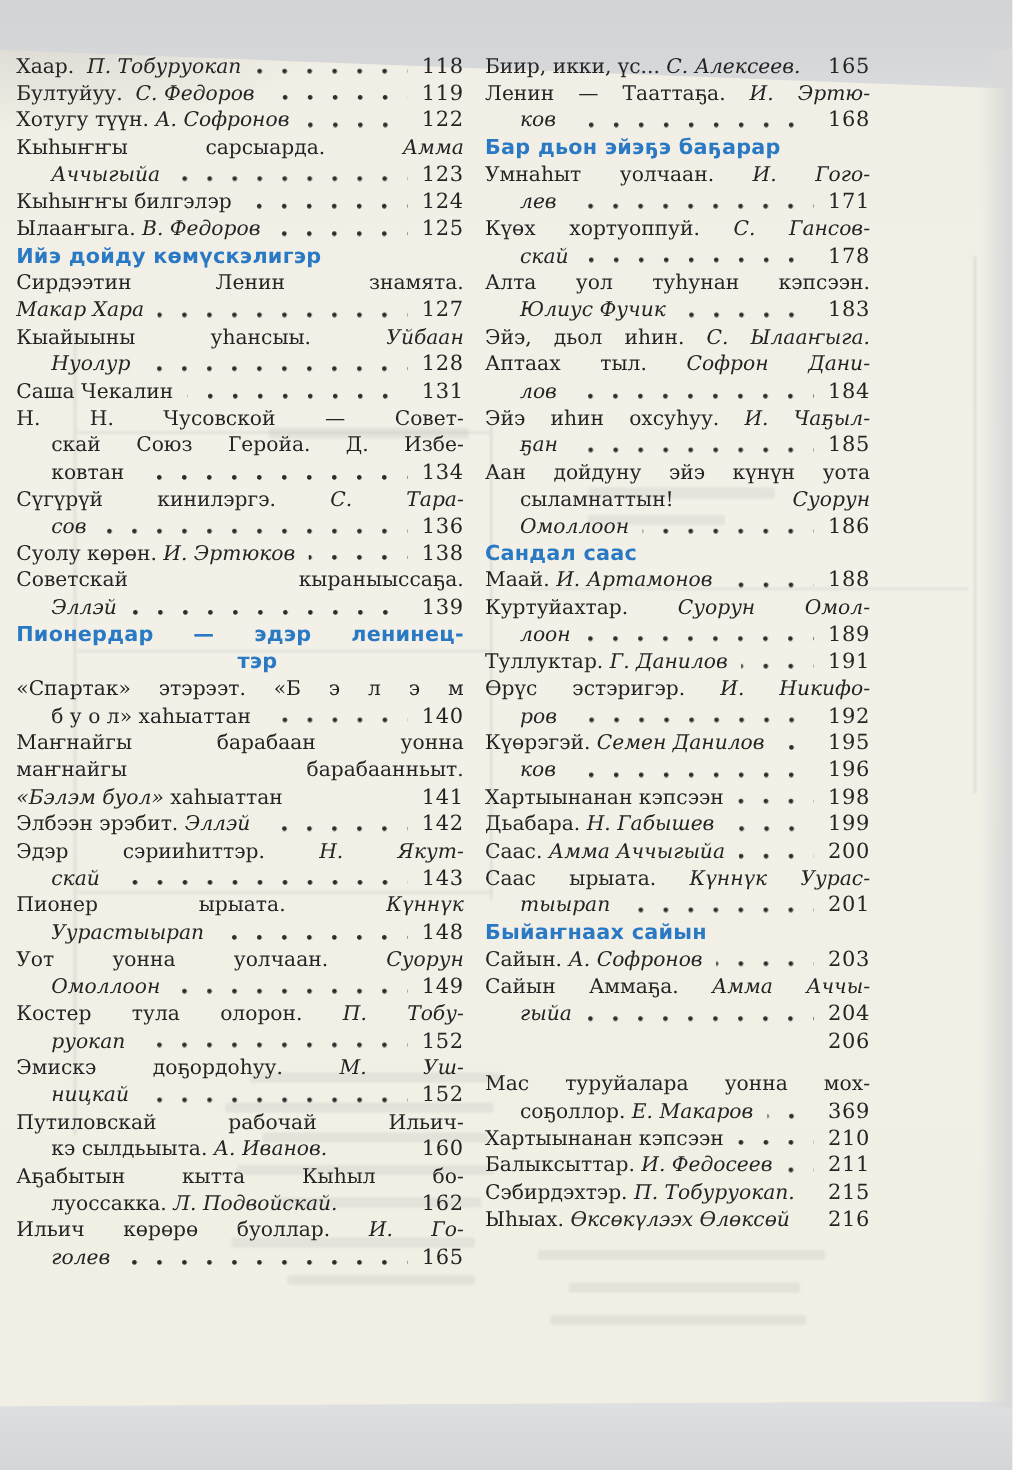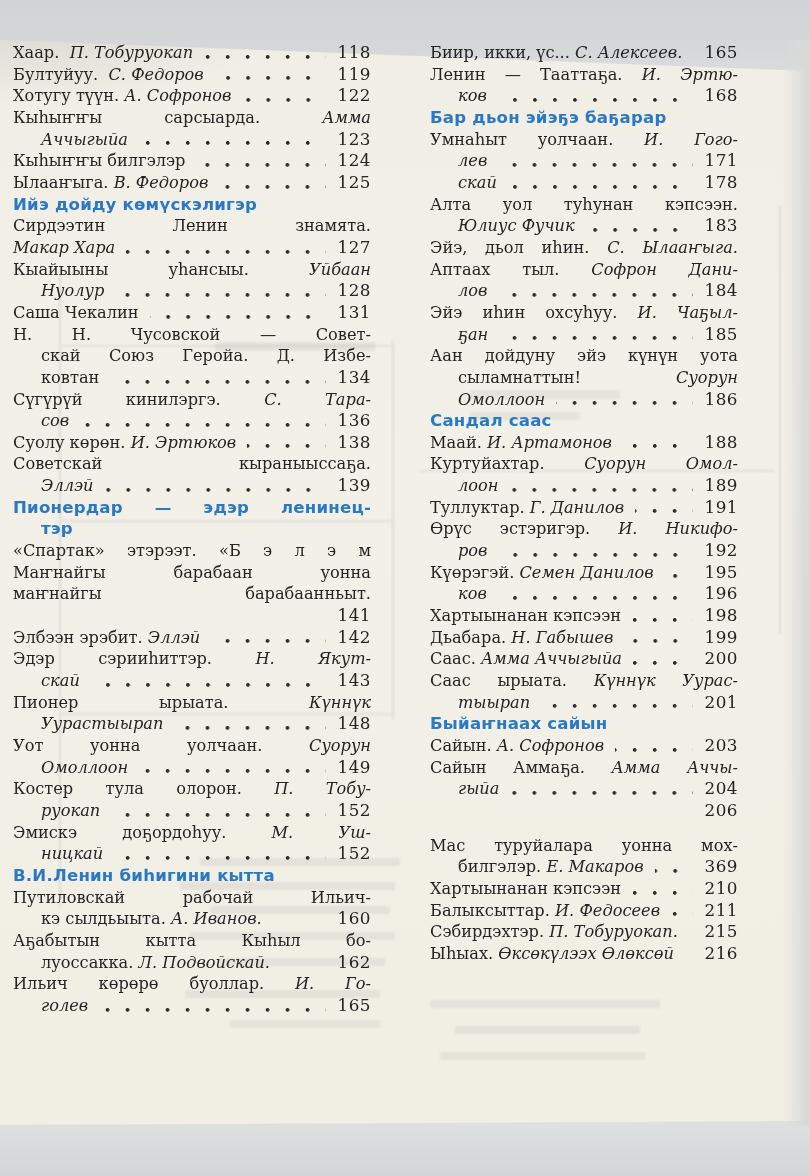--- a/index.html
+++ b/index.html
@@ -24,25 +24,25 @@
 
   
   .bleed{position:absolute;background:rgba(125,128,138,.11);filter:blur(1px);
          border-radius:2px;pointer-events:none;}
   .bleed.vline{width:2px;background:rgba(120,122,130,.16);}
   .bleed.hline{height:2px;background:rgba(120,122,130,.13);}
 
   
   .col{position:absolute;top:42px;z-index:2;color:#242424;font-size:16.2px;line-height:21.65px;}
   #col-left{left:13px;width:358px;}
-  #col-right{left:430px;width:308px;}
+  #col-right{left:388px;width:308px;}
 
   .line{display:flex;align-items:baseline;}
   .line .txt{white-space:pre-wrap;}
-  .line.ind{padding-left:28px;}
+  .line.ind{padding-left:28px;justify-content:center;}
   .line.js .txt{flex:1;text-align:justify;text-align-last:justify;}
   .it{font-style:italic;}
   .num{flex:none;min-width:36px;text-align:right;font-size:16.8px;letter-spacing:.5px;}
   .spacer{flex:1;min-width:8px;}
   .leader{flex:1;min-width:14px;height:4px;align-self:flex-end;margin:0 9px 5px 11px;
           background-image:radial-gradient(circle at 1.8px 1.9px,#2e2d2c 1.5px,rgba(0,0,0,0) 2.2px);
           background-size:20px 4px;background-repeat:repeat-x;background-position:right center;}
   .line.hdr .txt{font-family:"DejaVu Sans","Liberation Sans",sans-serif;
                  font-weight:bold;font-size:16.6px;letter-spacing:.2px;color:#2a79c4;}
   .gap{height:13px;}
@@ -166,27 +166,33 @@
       </div>
       <div class="line js hdr">
         <span class="txt"><span>Пионердар — эдэр ленинец-</span></span>
       </div>
       <div class="line ind hdr">
         <span class="txt"><span>тэр</span></span>
       </div>
       <div class="line js">
         <span class="txt"><span>«Спартак» этэрээт. «Б э л э м</span></span>
       </div>
+      <div class="line ind">
+        <span class="txt"><span>б у о л» хаһыаттан</span></span>
+        <span class="leader"></span>
+        <span class="num">140</span>
+      </div>
       <div class="line js">
         <span class="txt"><span>Маҥнайгы барабаан уонна</span></span>
       </div>
       <div class="line js">
         <span class="txt"><span>маҥнайгы барабаанньыт.</span></span>
       </div>
       <div class="line">
+        <span class="txt"><span class="it">«Бэлэм буол»</span><span> хаһыаттан</span></span>
         <span class="spacer"></span>
         <span class="num">141</span>
       </div>
       <div class="line">
         <span class="txt"><span>Элбээн эрэбит. </span><span class="it">Эллэй</span></span>
         <span class="leader"></span>
         <span class="num">142</span>
       </div>
       <div class="line js">
         <span class="txt"><span>Эдэр сэрииһиттэр. </span><span class="it">Н. Якут-</span></span>
@@ -220,23 +226,20 @@
         <span class="leader"></span>
         <span class="num">152</span>
       </div>
       <div class="line js">
         <span class="txt"><span>Эмискэ доҕордоһуу. </span><span class="it">М. Уш-</span></span>
       </div>
       <div class="line ind">
         <span class="txt"><span class="it">ницкай</span></span>
         <span class="leader"></span>
         <span class="num">152</span>
-      </div>
-      <div class="line hdr">
-        <span class="txt"><span>В.И.Ленин биһигини кытта</span></span>
       </div>
       <div class="line js">
         <span class="txt"><span>Путиловскай рабочай Ильич-</span></span>
       </div>
       <div class="line ind">
         <span class="txt"><span>кэ сылдьыыта. </span><span class="it">А. Иванов.</span></span>
         <span class="spacer"></span>
         <span class="num">160</span>
       </div>
       <div class="line js">
@@ -274,20 +277,23 @@
         <span class="txt"><span>Бар дьон эйэҕэ баҕарар</span></span>
       </div>
       <div class="line js">
         <span class="txt"><span>Умнаһыт уолчаан. </span><span class="it">И. Гого-</span></span>
       </div>
       <div class="line ind">
         <span class="txt"><span class="it">лев</span></span>
         <span class="leader"></span>
         <span class="num">171</span>
       </div>
+      <div class="line js">
+        <span class="txt"><span>Күөх хортуоппуй. </span><span class="it">С. Гансов-</span></span>
+      </div>
       <div class="line ind">
         <span class="txt"><span class="it">скай</span></span>
         <span class="leader"></span>
         <span class="num">178</span>
       </div>
       <div class="line js">
         <span class="txt"><span>Алта уол туһунан кэпсээн.</span></span>
       </div>
       <div class="line ind">
         <span class="txt"><span class="it">Юлиус Фучик</span></span>
@@ -404,21 +410,21 @@
       </div>
       <div class="line">
         <span class="spacer"></span>
         <span class="num">206</span>
       </div>
       <div class="gap"></div>
       <div class="line js">
         <span class="txt"><span>Мас туруйалара уонна мох-</span></span>
       </div>
       <div class="line ind">
-        <span class="txt"><span>билгэлэр. </span><span class="it">Е. Макаров</span></span>
+        <span class="txt"><span>соҕоллор. </span><span class="it">Е. Макаров</span></span>
         <span class="leader"></span>
         <span class="num">369</span>
       </div>
       <div class="line">
         <span class="txt"><span>Хартыынанан кэпсээн</span></span>
         <span class="leader"></span>
         <span class="num">210</span>
       </div>
       <div class="line">
         <span class="txt"><span>Балыксыттар. </span><span class="it">И. Федосеев</span></span>

